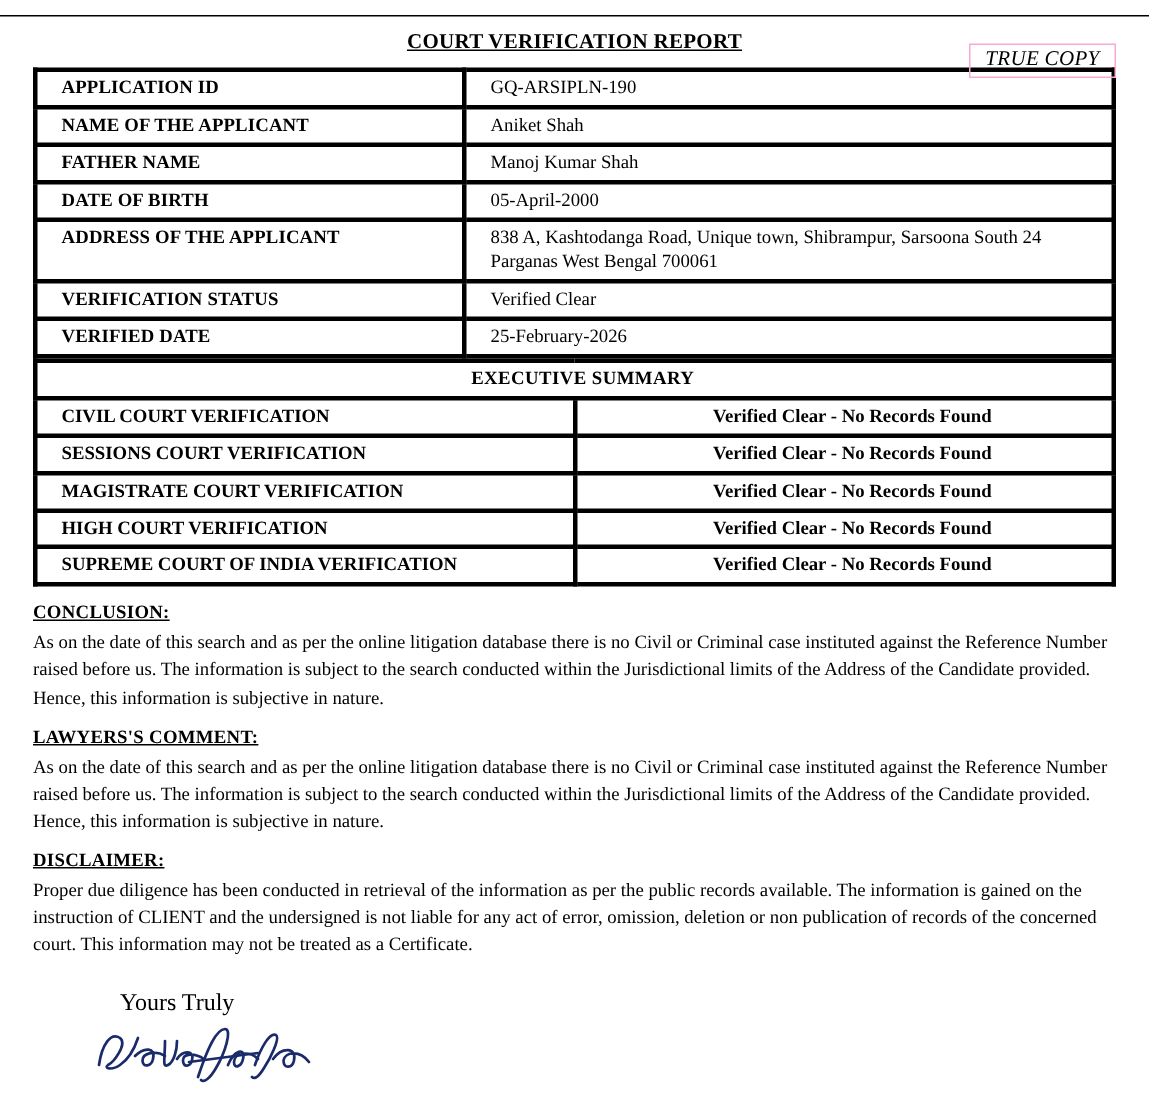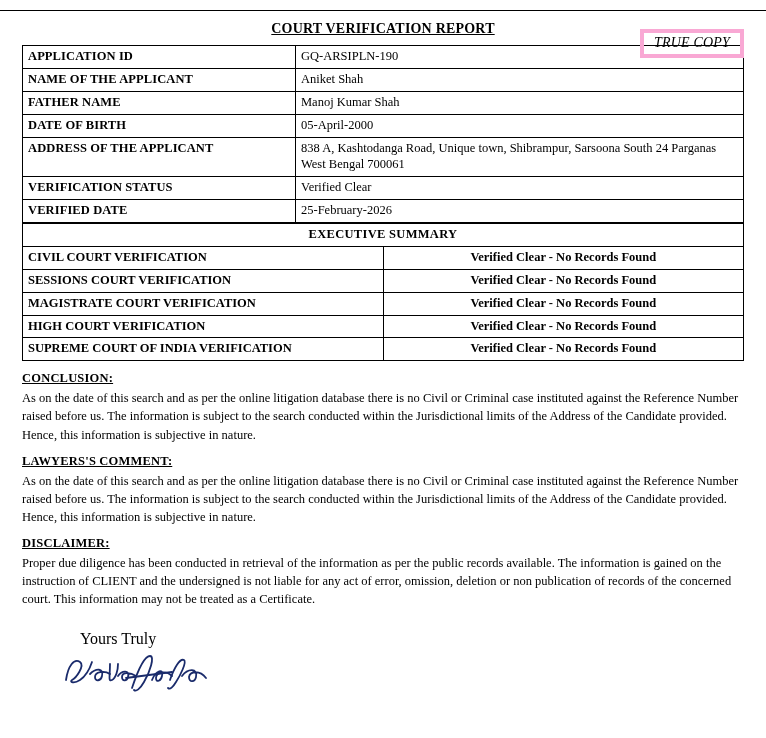--- a/index.html
+++ b/index.html
@@ -19,21 +19,21 @@
     width: 766px;
     height: 738px;
     position: relative;
     box-sizing: border-box;
     padding: 0 22px;
   }
   .truecopy {
     position: absolute;
     top: 19px;
     right: 22px;
-    border: 4px solid #f9a8d4;
+    border: 1px solid #f9a8d4;
     padding: 2px 10px 3px 10px;
     font-style: italic;
     font-size: 14px;
     font-family: "Liberation Serif", serif;
     letter-spacing: 0.2px;
   }
   .letterhead {
     text-align: center;
     padding-top: 22px;
     line-height: 1.35;
@@ -58,22 +58,22 @@
     margin-top: 10px;
     margin-bottom: 8px;
     letter-spacing: 0.2px;
   }
   table.main {
     width: 100%;
     border-collapse: collapse;
     table-layout: fixed;
   }
   table.main td {
-    border: 1px solid #000000;
-    padding: 2px 5px 3px 5px;
+    border: 3px solid #000000;
+    padding: 2px 5px 3px 16px;
     font-size: 12.5px;
     vertical-align: top;
     line-height: 1.35;
   }
   td.label {
     width: 262px;
     font-weight: bold;
     letter-spacing: 0.1px;
   }
   td.value {

